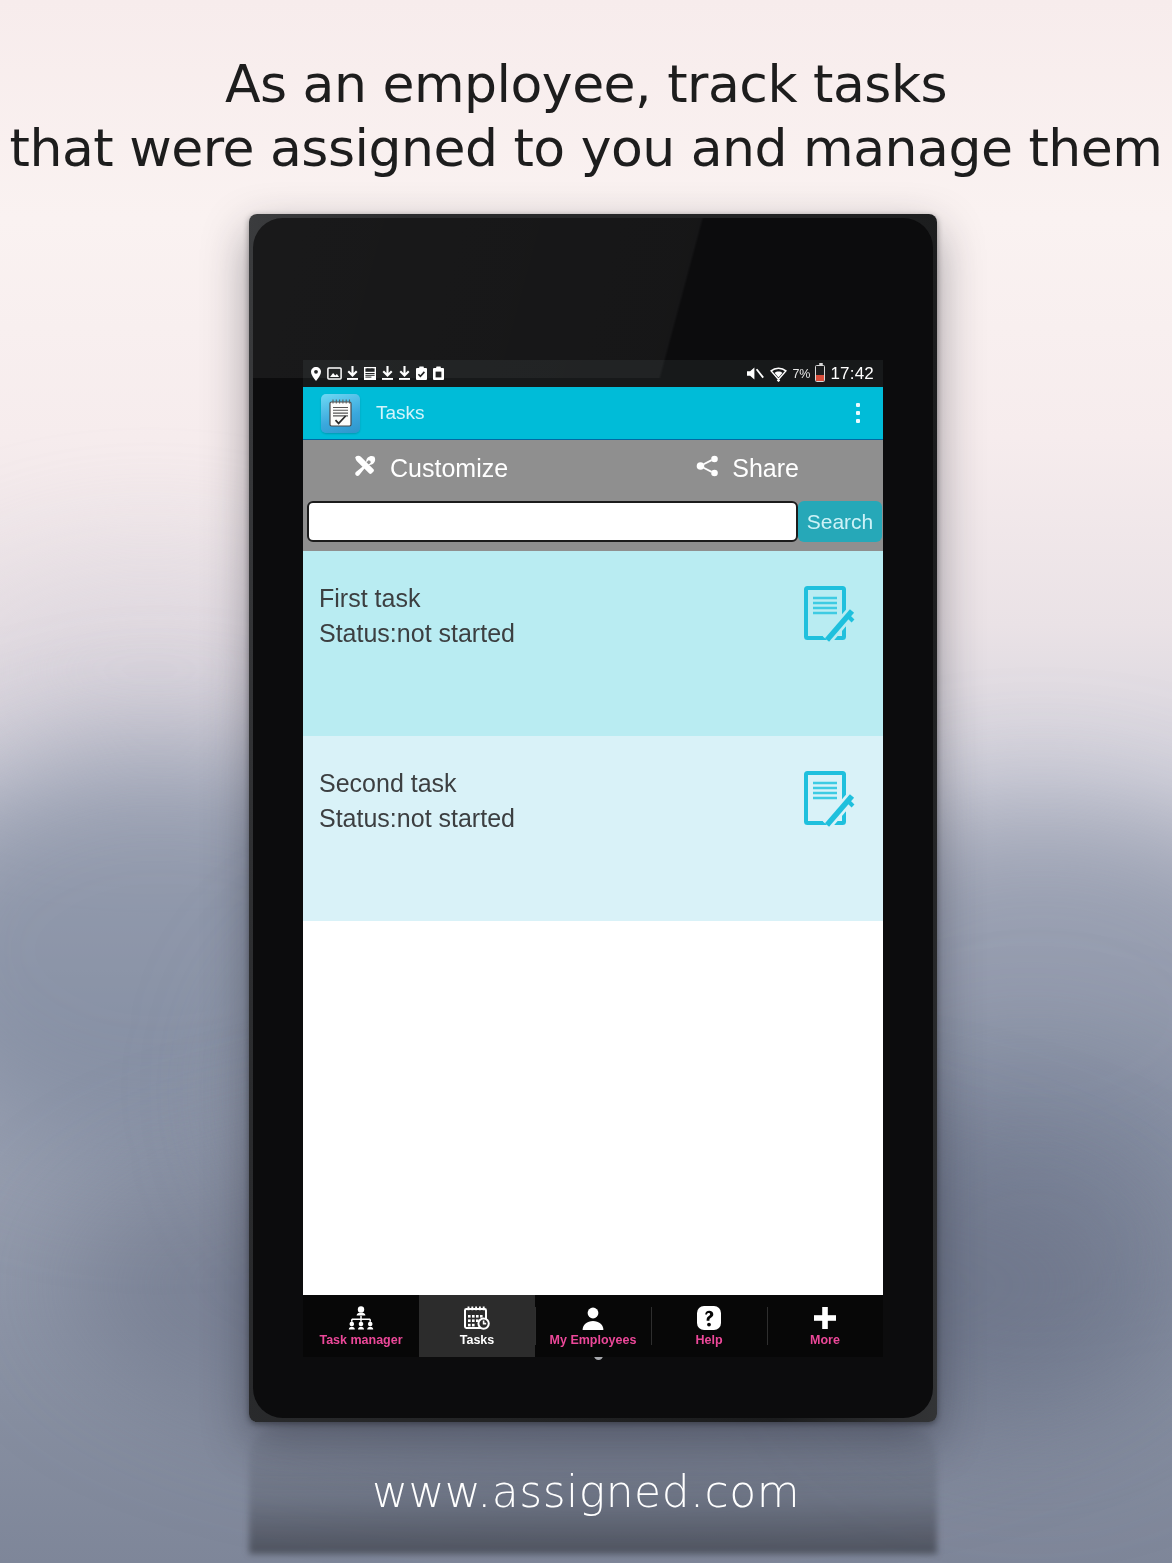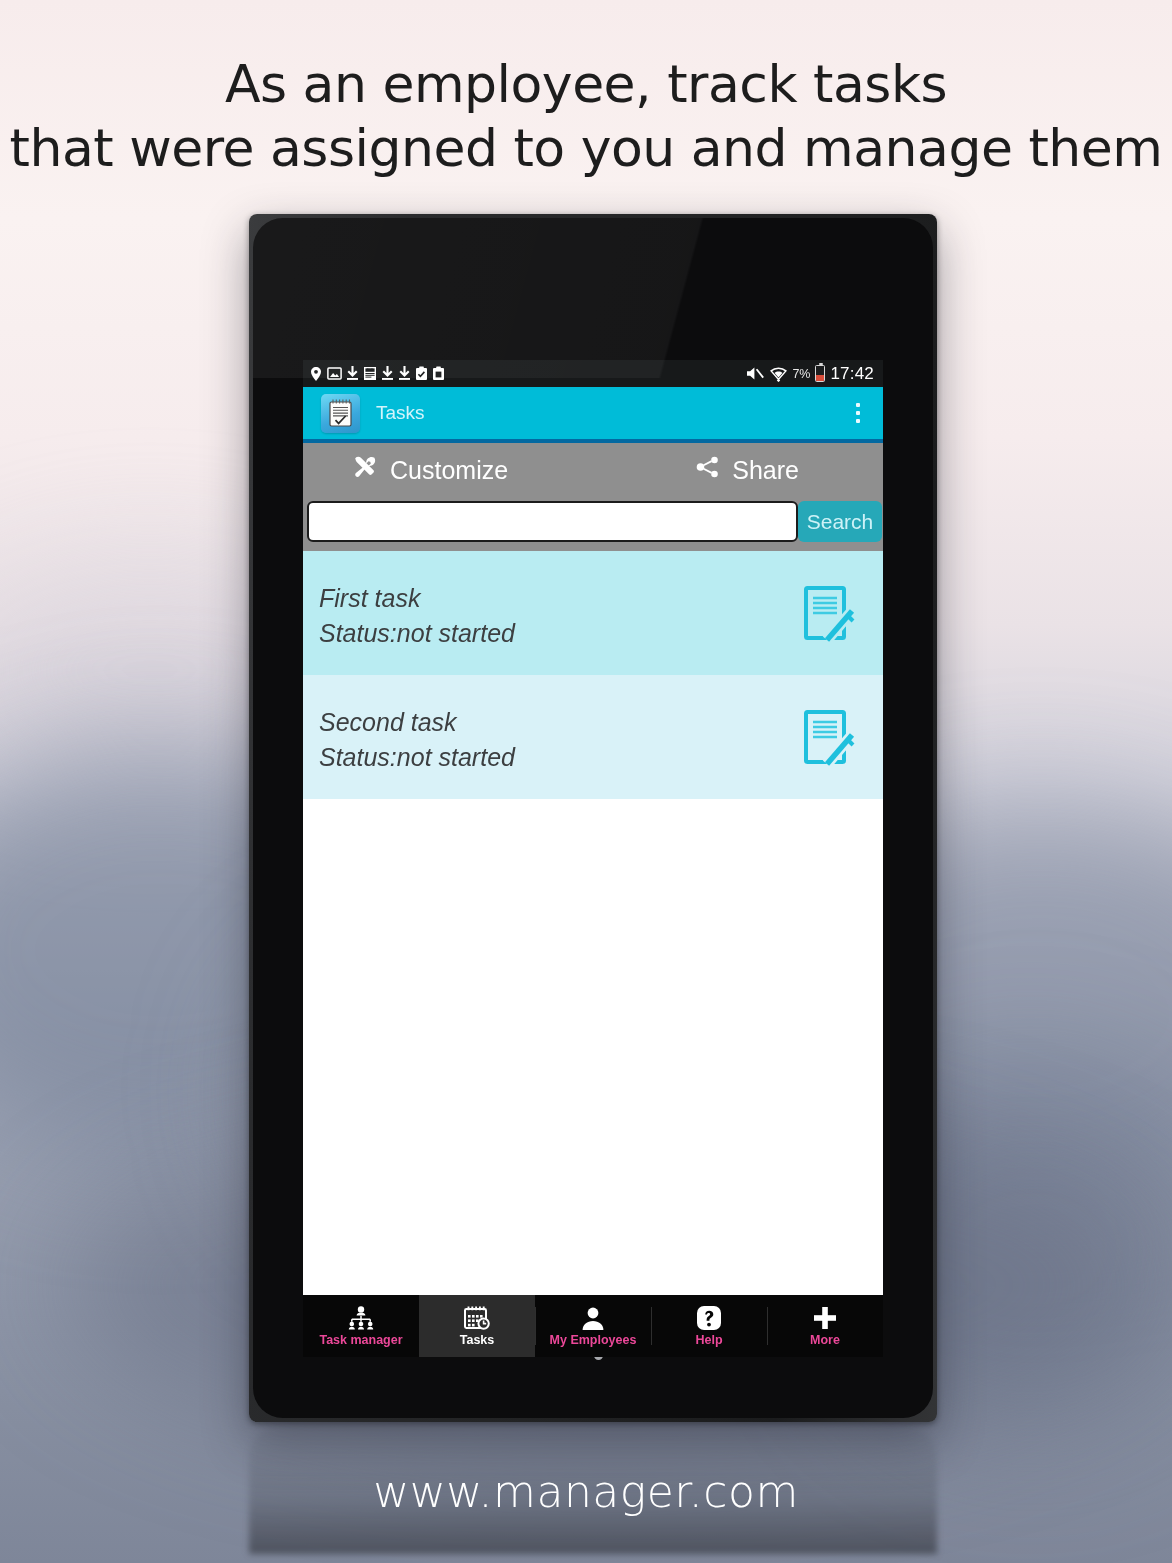--- a/index.html
+++ b/index.html
@@ -178,21 +178,21 @@
     display: block; width: 4.5px; height: 4.5px;
     border-radius: 1px; background: #eafaff;
   }
 
   
   .toolbar {
     height: 58px;
     background: #8f8f8f;
     display: flex;
     align-items: center;
-    border-top: 4px solid #0369a1;
+    border-top: 1px solid #0369a1;
   }
   .tb-btn {
     display: flex;
     align-items: center;
     gap: 11px;
     color: #ffffff;
     font-size: 25px;
     cursor: pointer;
     font-weight: 400;
   }
@@ -227,26 +227,25 @@
     border-radius: 6px;
     color: #cdf2f7;
     font-size: 21px;
     cursor: pointer;
     font-family: "Liberation Sans", sans-serif;
   }
 
   
   .tasklist { background: #ffffff; }
   .task-row {
-    height: 124px;
+    height: 185px;
     display: flex;
     align-items: flex-start;
     padding: 31px 24px 0 16px;
     cursor: pointer;
-    font-style: italic;
   }
   .task-row.alt-0 { background: #b9ecf2; }
   .task-row.alt-1 { background: #d9f2f8; gap: 32px; }
   .task-text { display: flex; flex-direction: column; gap: 2px; }
   .task-title  { font-size: 25px; color: #3c3f41; line-height: 33px; }
   .task-status { font-size: 25px; color: #3c3f41; line-height: 33px; }
   .task-edit-icon { margin-left: auto; margin-top: 3px; }
 
   
   .bottomnav {
@@ -577,15 +576,15 @@
               <rect x="2" y="10.2" width="22" height="5.6" fill="#fff"></rect>
             </svg>
           </span>
           <span class="nav-label">More</span>
         </div>
 
       </div>
     </div>
   </div>
 
-  <div class="footer">www.manager.com</div>
+  <div class="footer">www.assigned.com</div>
 
 </div>
 
 </body></html>

